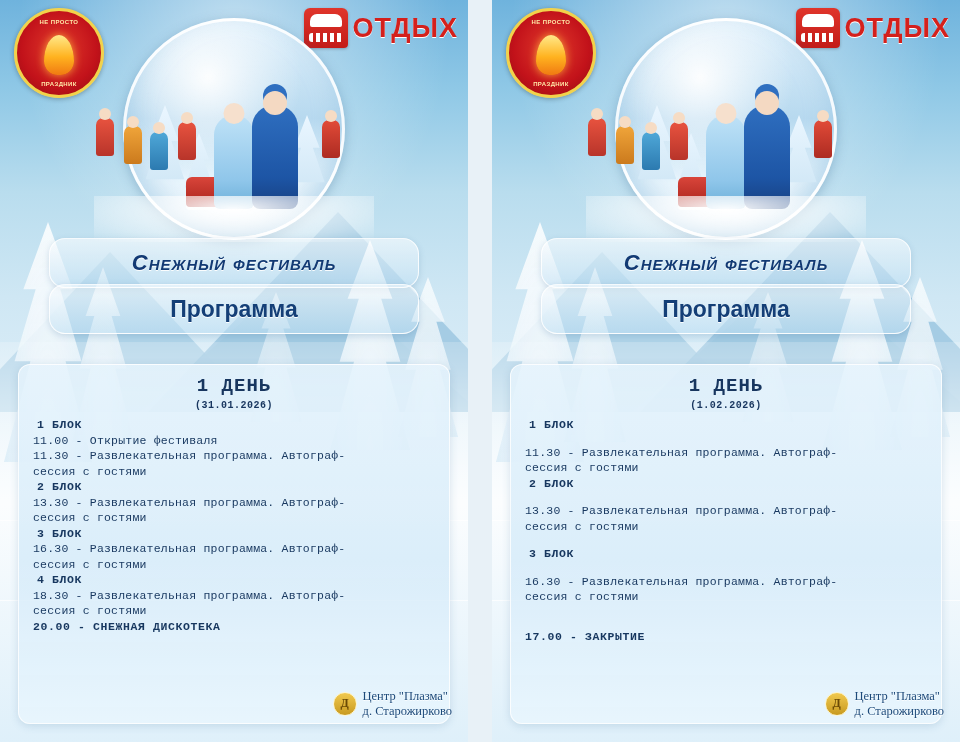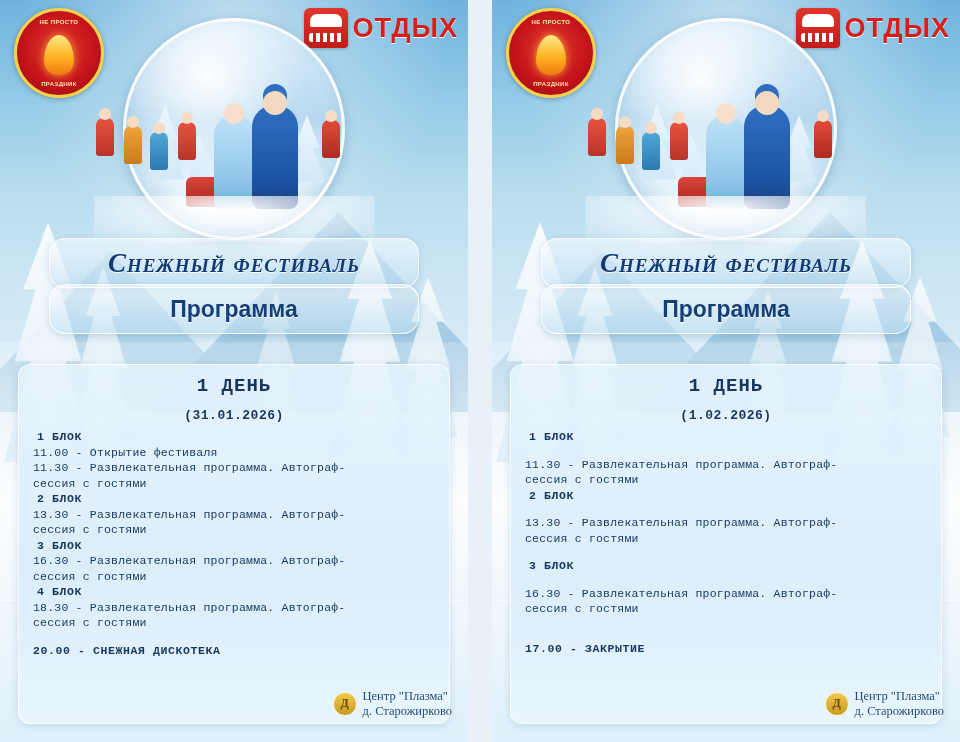--- a/index.html
+++ b/index.html
@@ -267,22 +267,22 @@
     border: 1px solid rgba(255,255,255,.85);
     box-shadow: 0 2px 6px rgba(70,120,160,.22);
     text-align: center;
   }
   .plate-title {
     top: 238px;
     height: 48px;
     line-height: 48px;
   }
   .plate-title .txt {
-    font-family: Liberation Serif, serif;
-    font-size: 27px;
+    font-family: Liberation Sans, sans-serif;
+    font-size: 22px;
     font-weight: bold;
     font-style: italic;
     font-variant: small-caps;
     letter-spacing: 1px;
     color: #123a74;
     text-shadow: 0 1px 0 rgba(255,255,255,.9);
   }
   .plate-sub {
     top: 284px;
     height: 48px;
@@ -313,44 +313,44 @@
     text-align: center;
     font-family: "Liberation Mono", monospace;
     font-weight: bold;
     color: #18365f;
   }
   .day-head .day {
     font-size: 19px;
     letter-spacing: 1px;
   }
   .day-head .date {
-    font-size: 13px;
+    font-size: 10px;
     letter-spacing: .5px;
-    margin-top: 11px;
+    margin-top: 3px;
   }
   .rows {
     margin-top: 6px;
   }
   .row {
     font-family: "Liberation Mono", monospace;
     font-size: 11.5px;
     line-height: 1.35;
     color: #17375f;
     letter-spacing: .2px;
     white-space: pre-wrap;
   }
   .row.block {
     font-weight: bold;
     letter-spacing: .6px;
     padding-left: 4px;
   }
   .row.disco {
     font-weight: bold;
     letter-spacing: .6px;
-    margin-top: 12px;
+    margin-top: 0;
   }
   .row.closing {
     font-weight: bold;
     letter-spacing: .6px;
   }
   .row.spacer { height: 12px; }
   .row.spacer-lg { height: 24px; }
   
   .venue {
     position: absolute;

